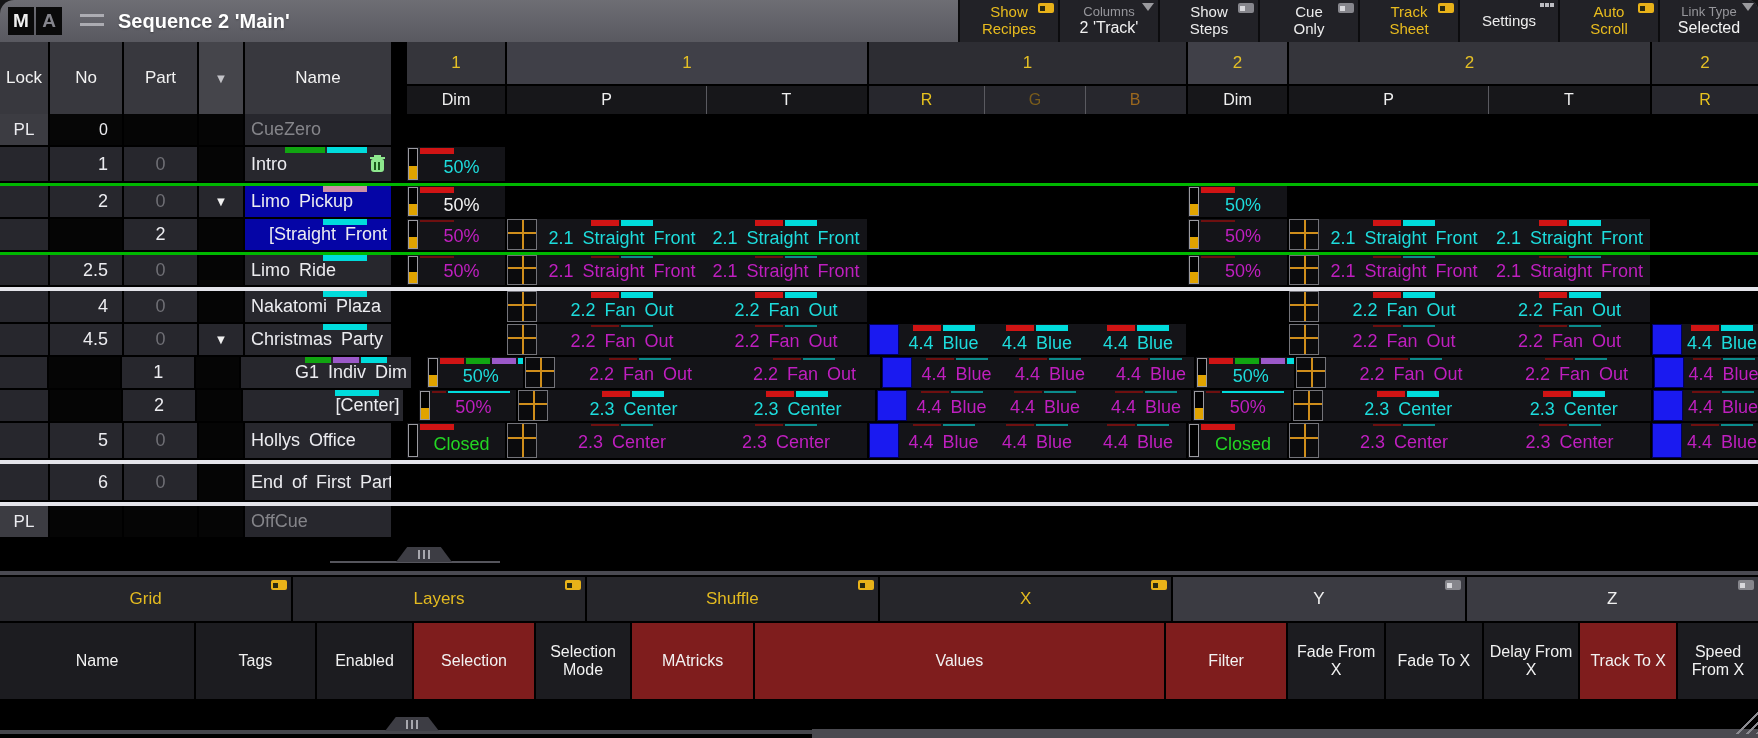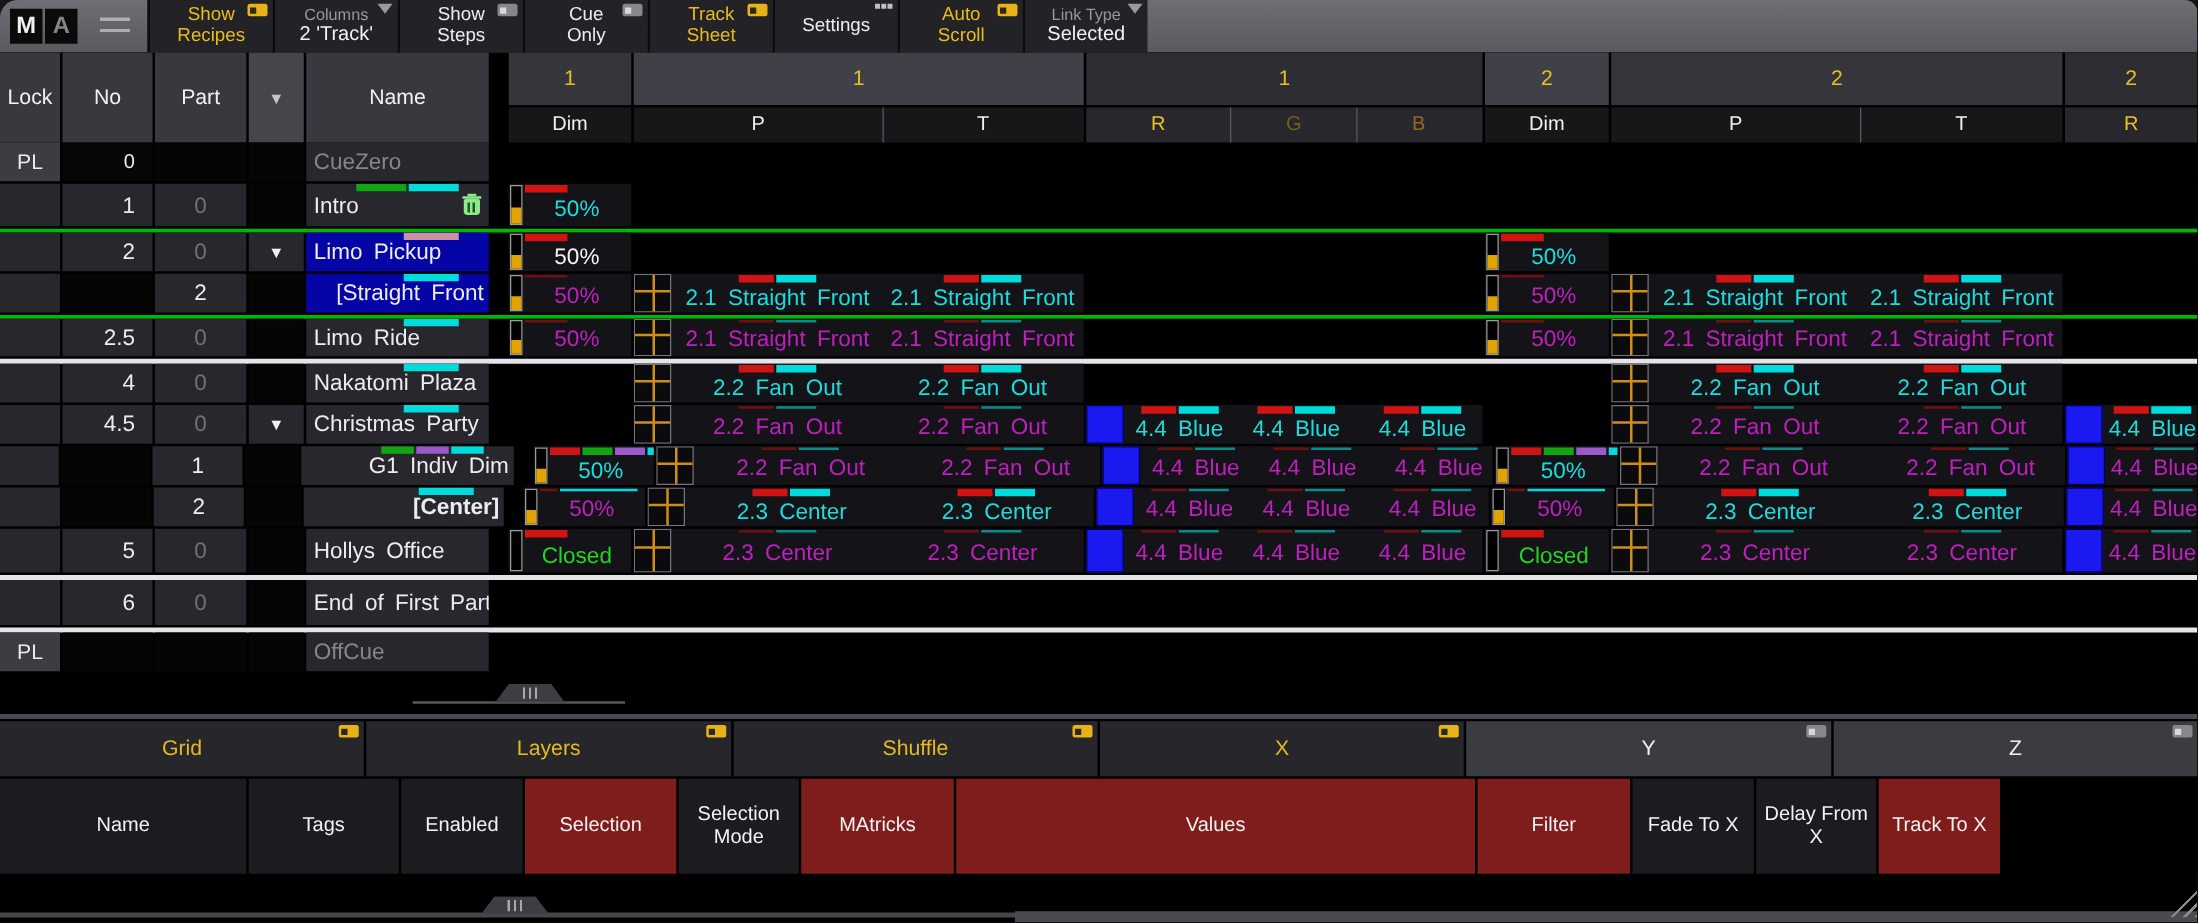--- a/index.html
+++ b/index.html
@@ -92,20 +92,21 @@
 </head>
 <body>
 
 <div class="window">
   <div class="titlebar">
     <div class="logo">
       <div class="sq">M</div>
       <div class="sq a">A</div>
     </div>
     <div class="burger"></div>
+    <div class="title">Sequence 2 'Main'</div>
     <div class="tb-buttons" id="tbButtons">
         <div class="tb-btn active">
           <span class="l">Show</span>
           <span class="l">Recipes</span>
           <div class="ind ind-toggle-on"></div>
         </div>
         <div class="tb-btn">
           <span class="sub">Columns</span>
           <span class="val">2 'Track'</span>
           <div class="ind ind-dropdown"></div>
@@ -664,21 +665,21 @@
             </div>
             <div class="vt" style="color: rgb(191, 31, 191);">4.4 Blue</div>
           </div>
         </div>
       </div>
       <div class="trow" style="height: 33px;">
         <div class="c base" style="width: 48px;"></div>
         <div class="c blk" style="width: 72px;"></div>
         <div class="c base partc" style="width: 73px;">2</div>
         <div class="c blk" style="width: 44px;"></div>
-        <div class="c base namec right" style="width: 162px; position: relative; font-weight: bold;">
+        <div class="c base namec right" style="width: 162px; position: relative;">
           <span>[Center]</span>
           <div class="nbars">
             <i style="display: block; width: 44px; height: 6px; background: rgb(0, 220, 220);"></i>
           </div>
         </div>
         <div class="c" style="width: 12px;"></div>
         <div class="c vblock" style="width: 98px;">
           <div class="fader">
             <div class="fy" style="background: rgb(224, 163, 0);"></div>
           </div>
@@ -921,23 +922,25 @@
     </div>
   <div class="rbtns" id="rbtns">
       <div class="rbtn dark" style="width: 197px;">Name</div>
       <div class="rbtn dark" style="width: 120px;">Tags</div>
       <div class="rbtn dark" style="width: 97px;">Enabled</div>
       <div class="rbtn light" style="width: 121px;">Selection</div>
       <div class="rbtn dark" style="width: 96px;">Selection Mode</div>
       <div class="rbtn light" style="width: 122px;">MAtricks</div>
       <div class="rbtn light" style="width: 415px;">Values</div>
       <div class="rbtn light" style="width: 122px;">Filter</div>
+      <div class="rbtn dark" style="width: 97px;">Fade From X</div>
       <div class="rbtn dark" style="width: 97px;">Fade To X</div>
       <div class="rbtn dark" style="width: 96px;">Delay From X</div>
       <div class="rbtn light" style="width: 97px;">Track To X</div>
+      <div class="rbtn dark" style="width: 81px;">Speed From X</div>
     </div>
 
   <div class="bstrip">
     <div class="l1"></div>
     <div class="l2"></div>
     <div class="bhandle">
         <div class="grip"></div>
       </div>
     <div class="resize"></div>
   </div>

